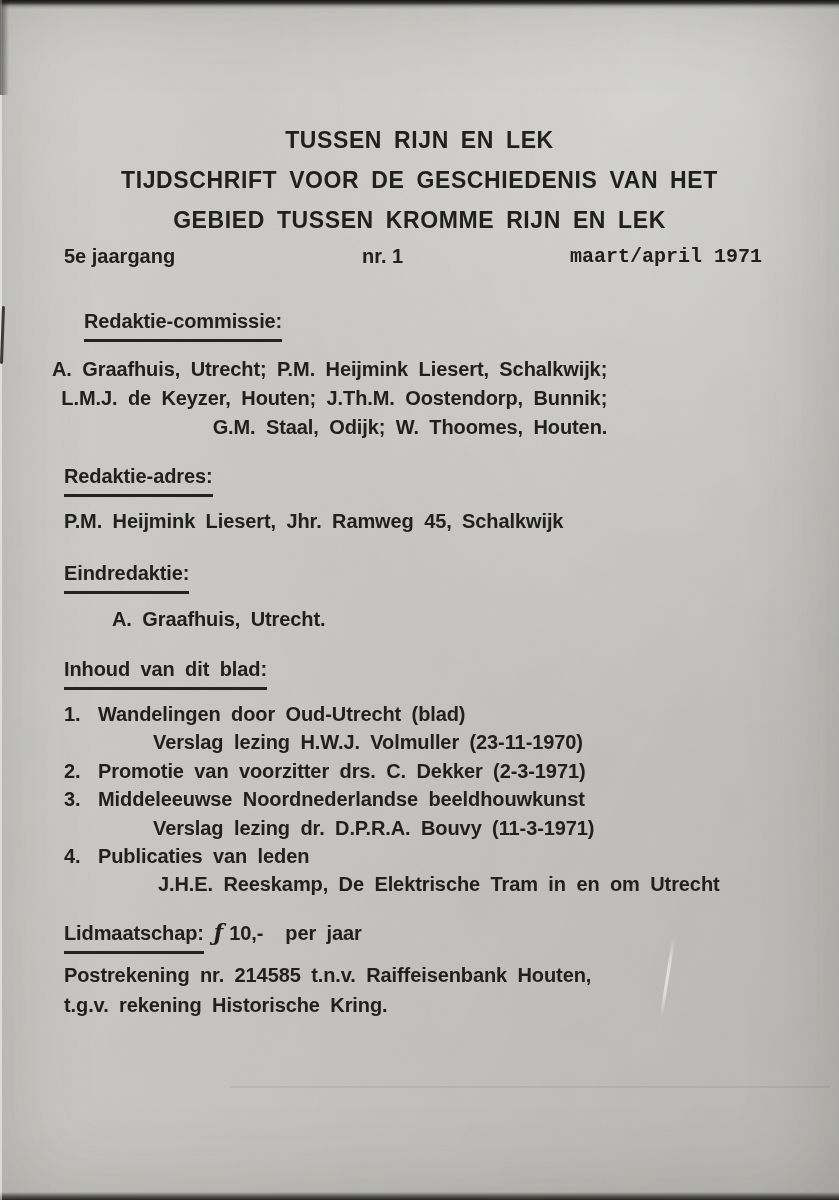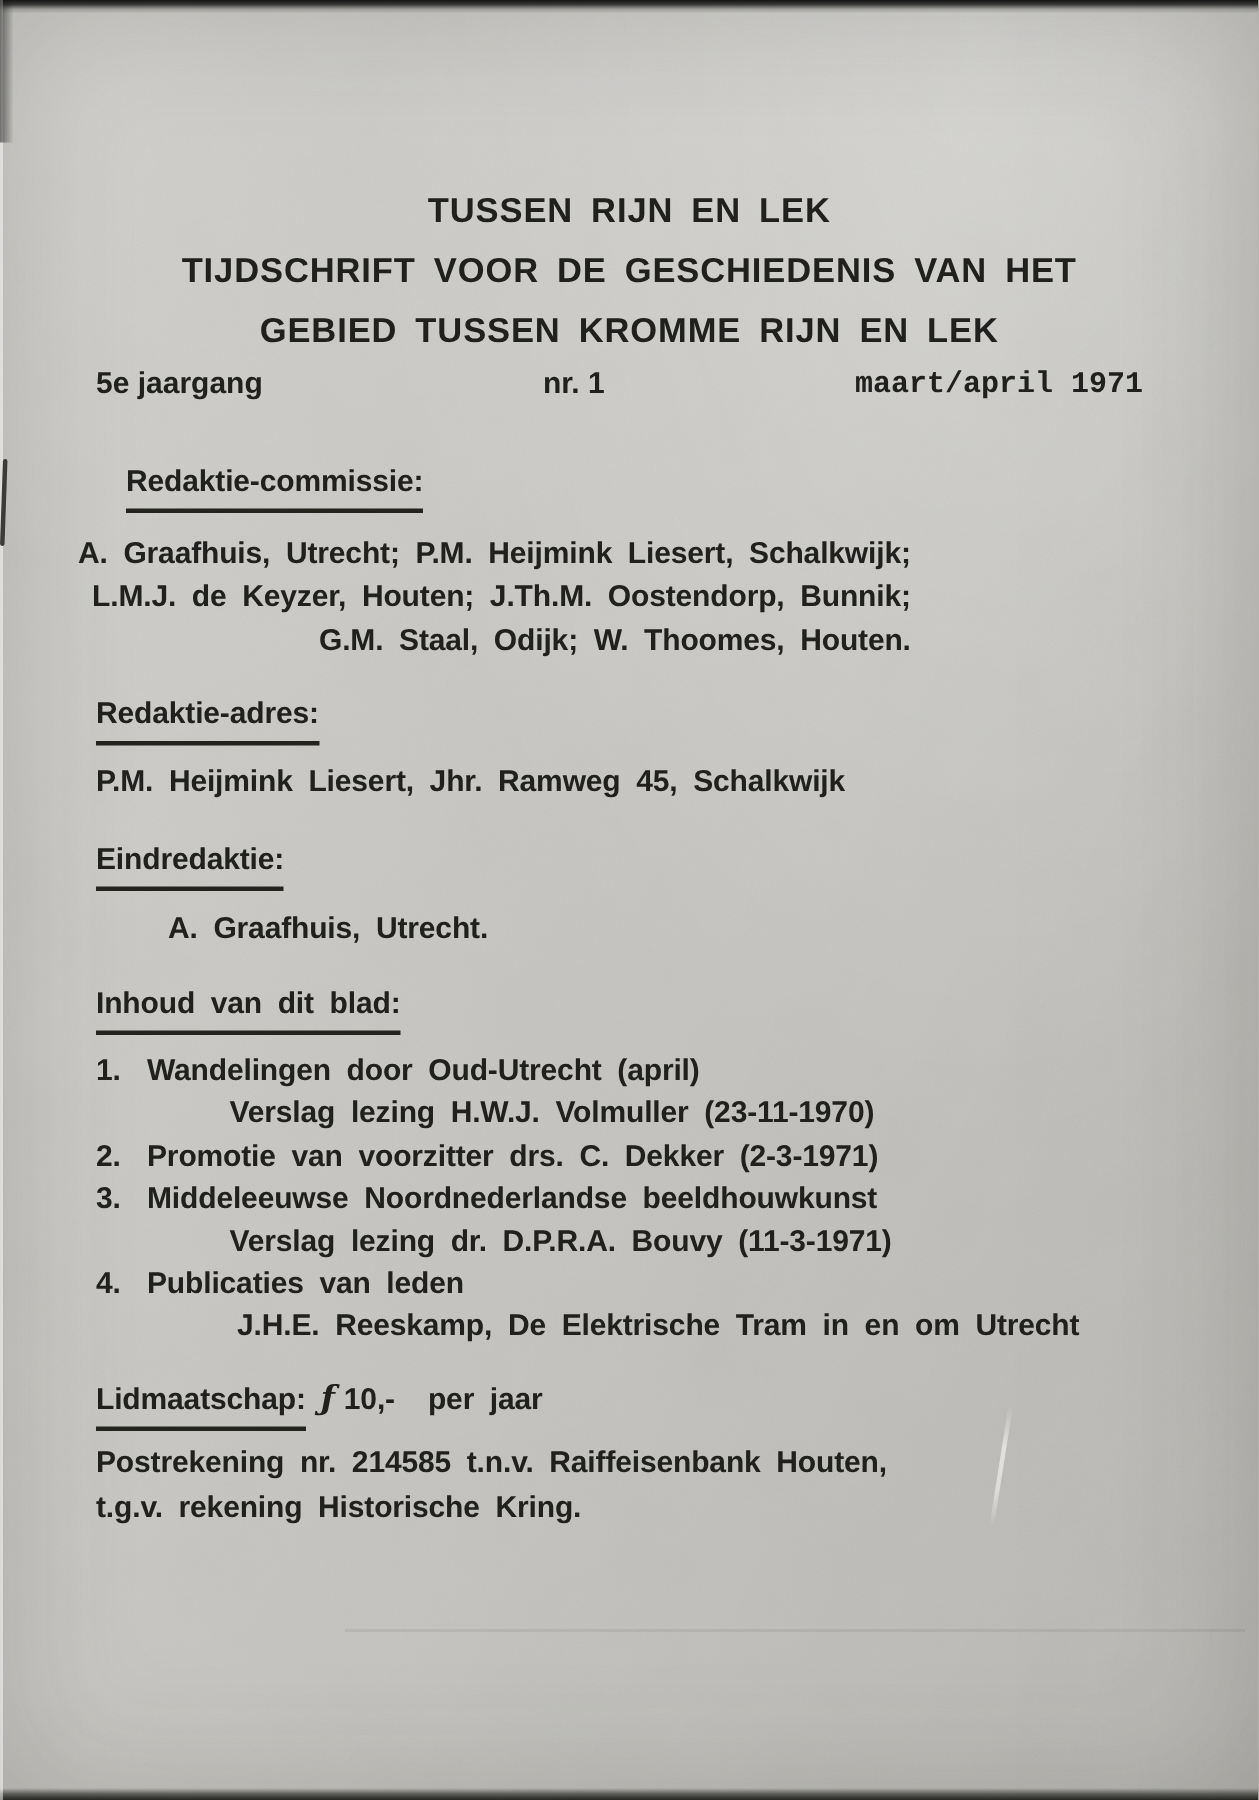--- a/index.html
+++ b/index.html
@@ -128,21 +128,21 @@
   </div>
   <div class="abs body-text lines sec3-l">
     <div>A. Graafhuis, Utrecht.</div>
   </div>
 
   <div class="abs body-text sec4-h">
     <span class="heading">Inhoud van dit blad:</span>
   </div>
   <div class="abs body-text toc">
     <div class="toc-row">
-      <span class="toc-num">1.</span><span>Wandelingen door Oud-Utrecht (april)</span>
+      <span class="toc-num">1.</span><span>Wandelingen door Oud-Utrecht (blad)</span>
     </div>
     <div class="toc-row toc-sub1">Verslag lezing H.W.J. Volmuller (23-11-1970)</div>
     <div class="toc-row">
       <span class="toc-num">2.</span><span>Promotie van voorzitter drs. C. Dekker (2-3-1971)</span>
     </div>
     <div class="toc-row">
       <span class="toc-num">3.</span><span>Middeleeuwse Noordnederlandse beeldhouwkunst</span>
     </div>
     <div class="toc-row toc-sub1">Verslag lezing dr. D.P.R.A. Bouvy (11-3-1971)</div>
     <div class="toc-row">

